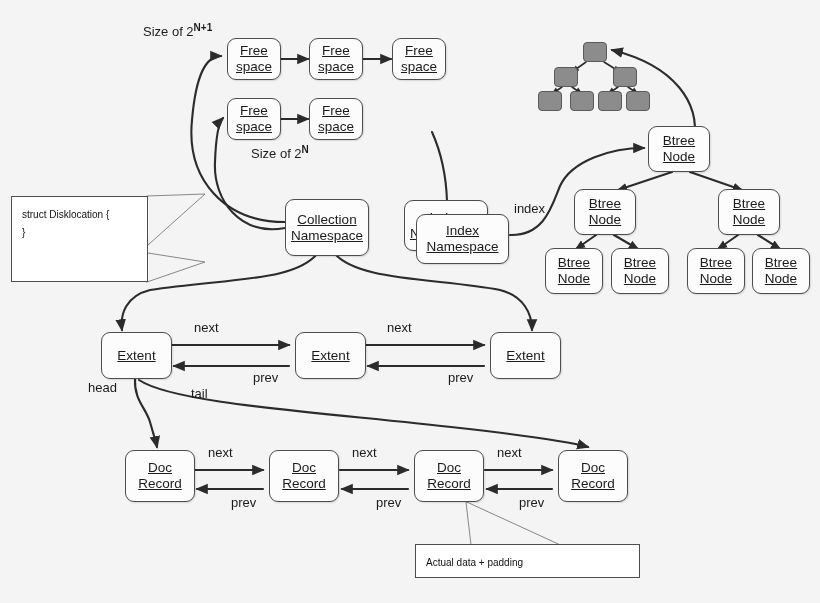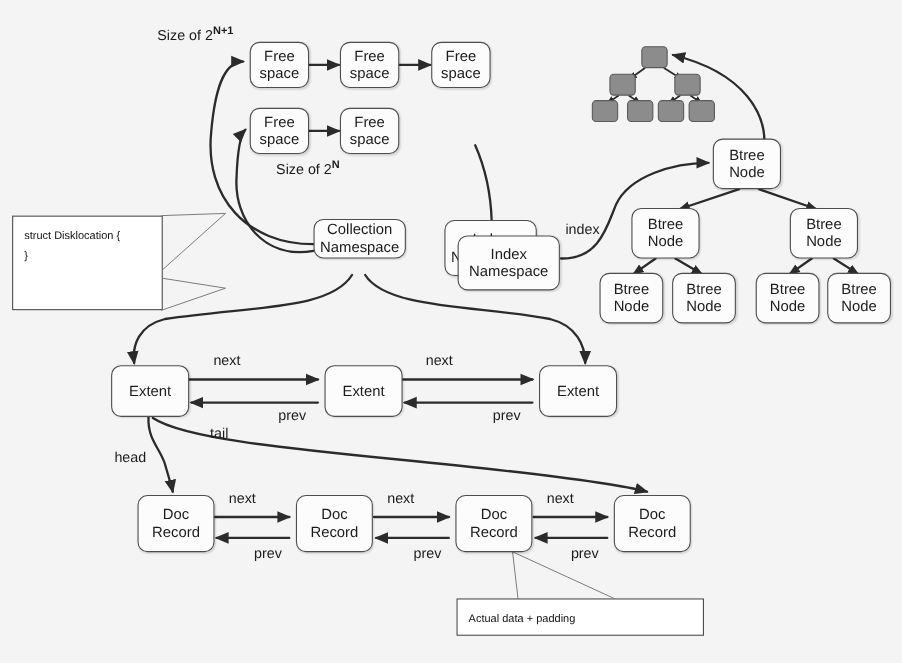--- a/index.html
+++ b/index.html
@@ -32,21 +32,21 @@
     flex-direction: column;
     align-items: center;
     justify-content: center;
     color: #1b1b1b;
     font-size: 13.5px;
     line-height: 16px;
     text-align: center;
     box-shadow: 1px 1px 1.5px rgba(0,0,0,0.12);
     z-index: 3;
   }
-  .node .ln { display: block; white-space: nowrap; }
+  .node .ln { display: block; white-space: nowrap; text-decoration: underline; }
   .note {
     position: absolute;
     box-sizing: border-box;
     background: #ffffff;
     border: 1px solid #4d4d4d;
     color: #111;
     font-size: 10px;
     line-height: 18px;
     padding: 9px 10px;
     text-align: left;
@@ -187,21 +187,21 @@
 
   <div class="edge-label" style="left:223px; top:146px;margin-left:28px;">
     <span>Size of 2</span><sup>N</sup>
   </div>
 
   <div class="note" style="left:11px; top:196px; width:137px; height:86px;">
     <span class="ln">struct Disklocation {</span>
     <span class="ln">}</span>
   </div>
 
-  <div class="node" style="left:285px; top:199px; width:84px; height:36px;">
+  <div class="node" style="left:285px; top:199px; width:84px; height:57px;">
     <span class="ln">Collection</span>
     <span class="ln">Namespace</span>
   </div>
 
   <div class="node" style="left:404px; top:200px; width:84px; height:51px; z-index:2;">
     <span class="ln">Index</span>
     <span class="ln">Namespace</span>
   </div>
 
   <div class="node" style="left:416px; top:214px; width:93px; height:50px; z-index:3;">
@@ -258,21 +258,21 @@
   </div>
   <div class="node" style="left:490px; top:332px; width:71px; height:47px;">
     <span class="ln">Extent</span>
   </div>
 
   <div class="edge-label" style="left:194px; top:320px;">next</div>
   <div class="edge-label" style="left:387px; top:320px;">next</div>
   <div class="edge-label" style="left:253px; top:370px;">prev</div>
   <div class="edge-label" style="left:448px; top:370px;">prev</div>
 
-  <div class="edge-label" style="left:88px; top:408px;margin-left:16px;">head</div>
+  <div class="edge-label" style="left:88px; top:380px;">head</div>
   <div class="edge-label" style="left:191px; top:386px;">tail</div>
 
   <div class="node" style="left:125px; top:450px; width:70px; height:52px;">
     <span class="ln">Doc</span>
     <span class="ln">Record</span>
   </div>
   <div class="node" style="left:269px; top:450px; width:70px; height:52px;">
     <span class="ln">Doc</span>
     <span class="ln">Record</span>
   </div>

